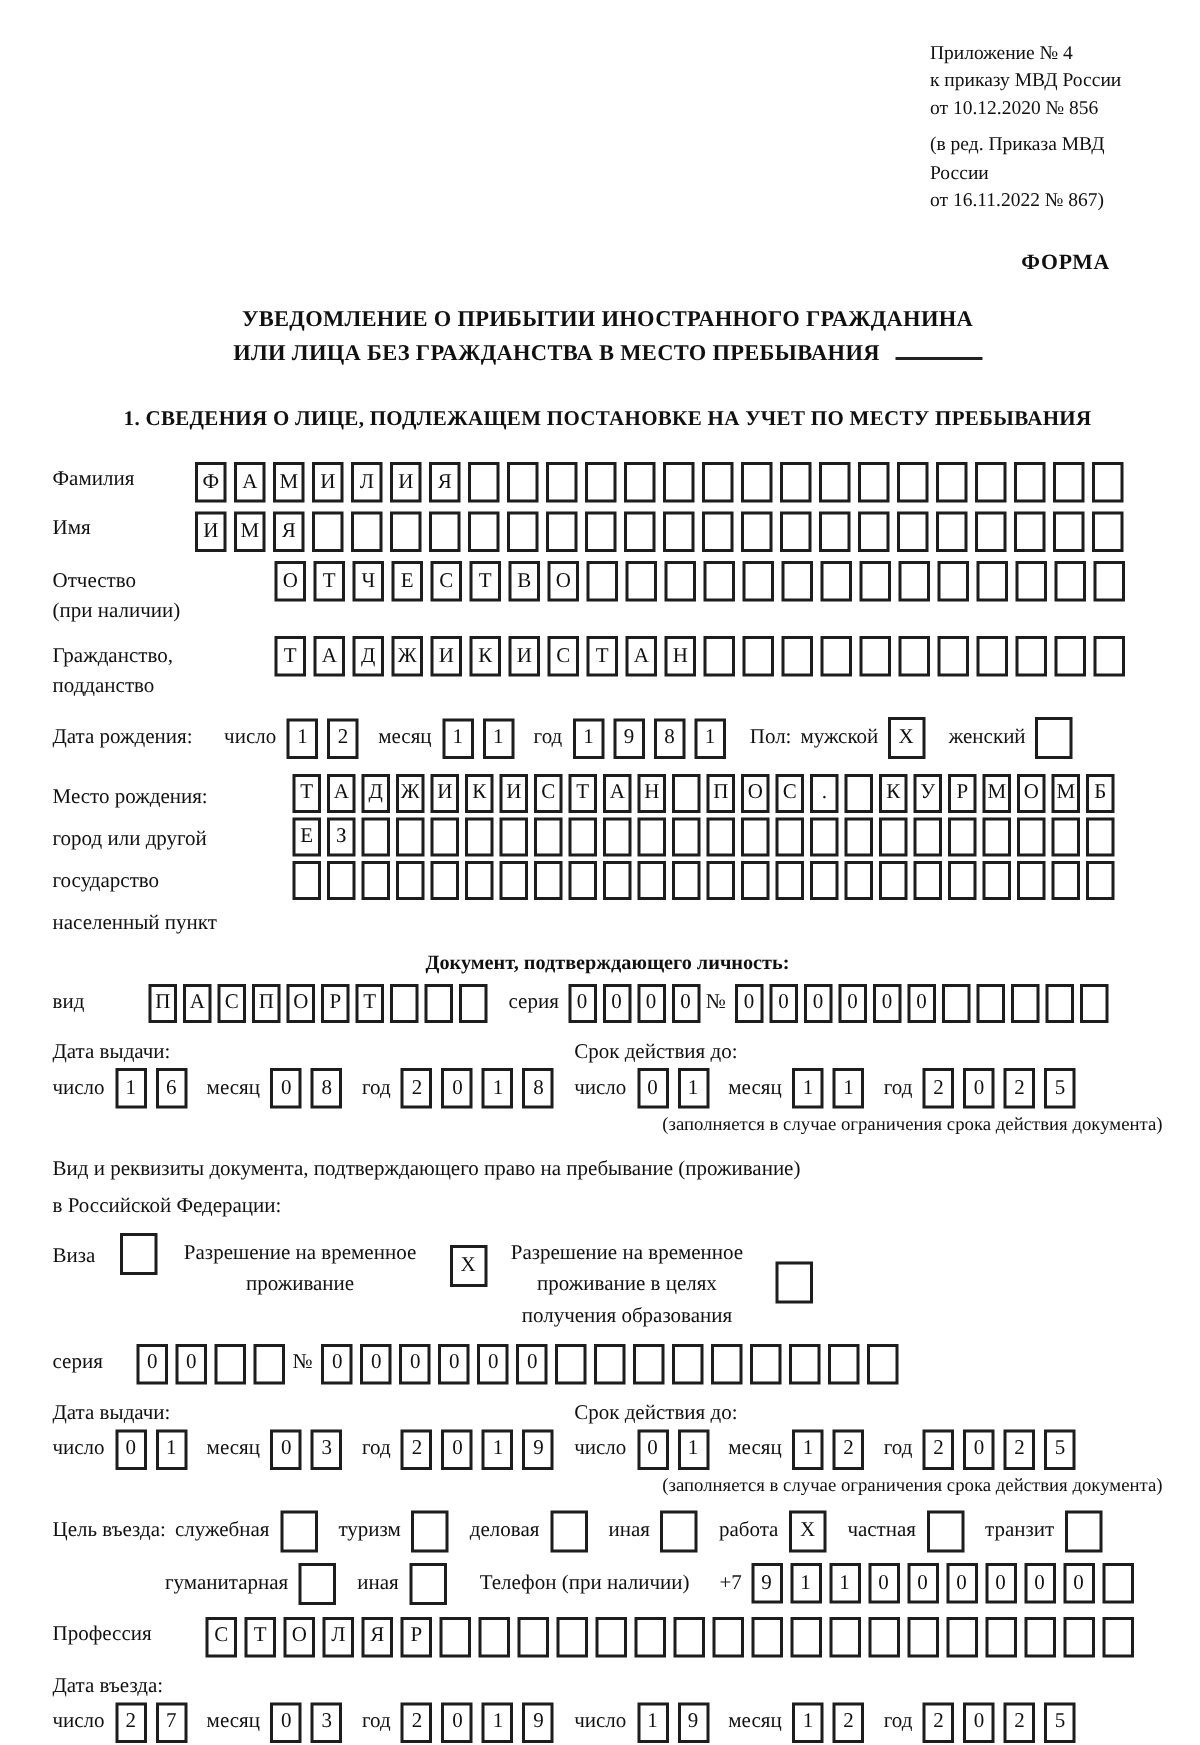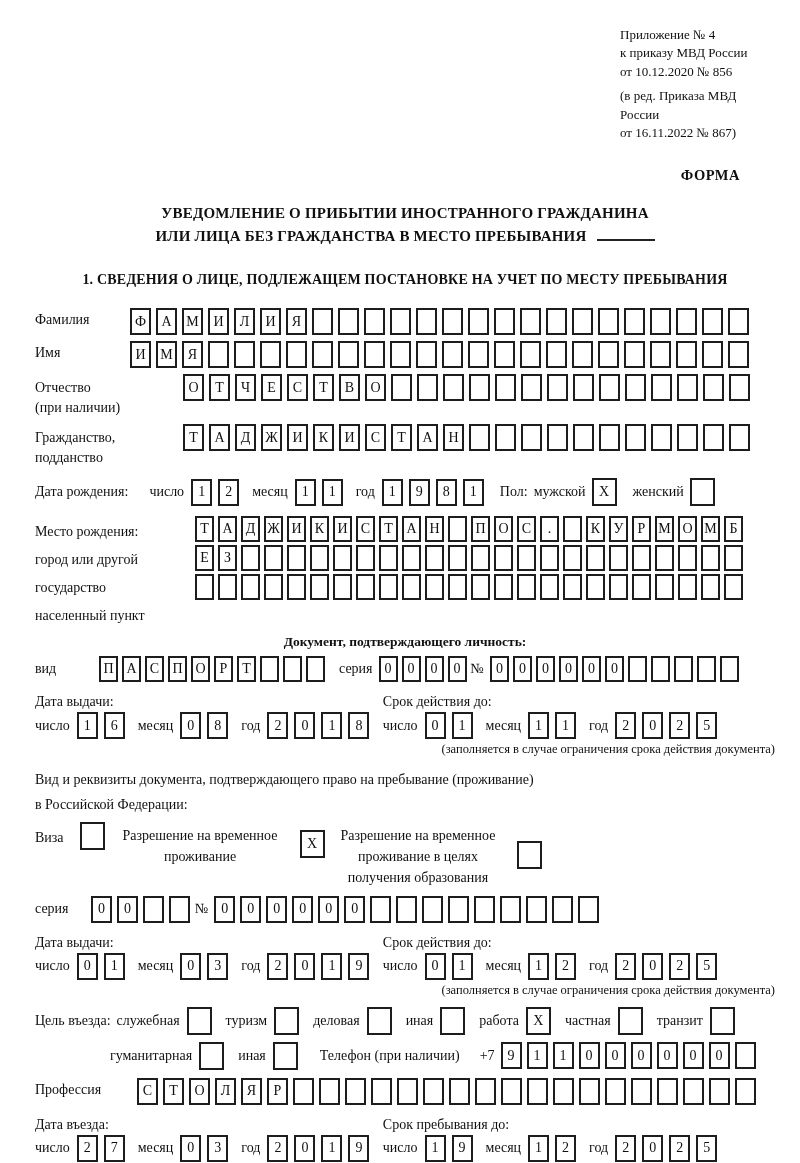--- a/index.html
+++ b/index.html
@@ -622,21 +622,20 @@
         <span class="cell"></span>
         <span class="cell"></span>
         <span class="cell"></span>
         <span class="cell"></span>
       </div>
   </div>
 
   <div class="date-pair">
     <div class="heads">
       <div class="dp-left">Дата въезда:</div>
-      <div class="dp-right">Срок пребывания до:</div>
     </div>
     <div class="cols">
       <div class="dp-left">
         <span class="dg">
           <span class="t" style="padding-left:0;">число</span>
           <span class="cells">
               <span class="cell">2</span>
               <span class="cell">7</span>
             </span>
           <span class="t">месяц</span>

